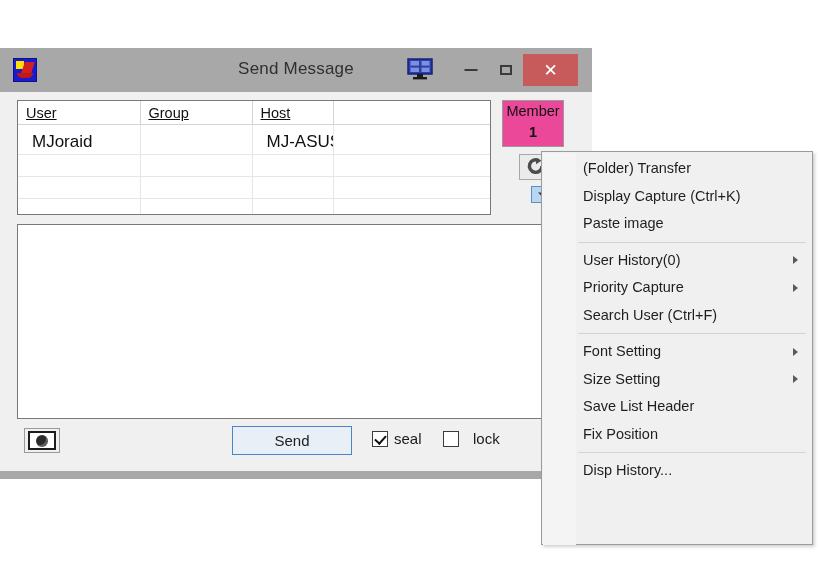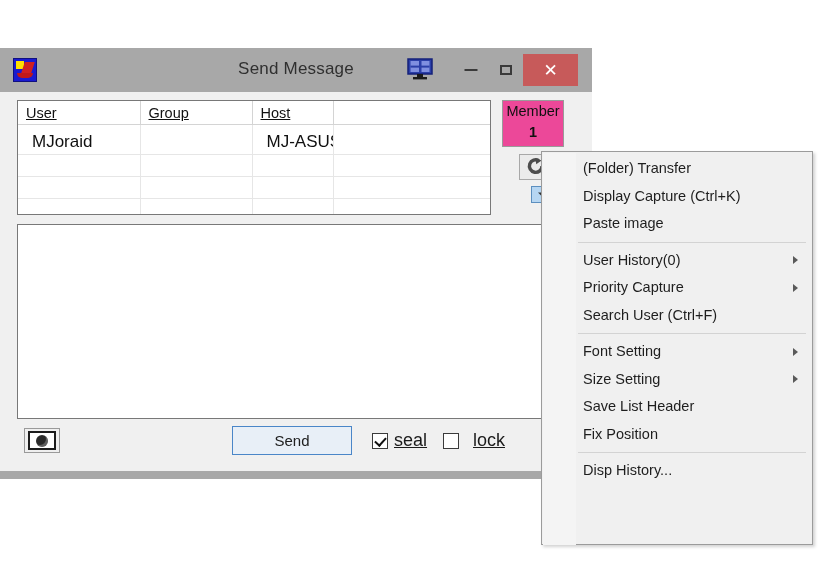--- a/index.html
+++ b/index.html
@@ -291,23 +291,22 @@
   .cb-box.checked::after {
     content: "";
     position: absolute;
     left: 4px; top: 1px;
     width: 5px; height: 9px;
     border: solid #101010;
     border-width: 0 2px 2px 0;
     transform: rotate(42deg);
   }
   .cb-label {
-    font-size: 18px;
+    font-size: 15px;
     color: #1a1a1a;
-    text-decoration: underline;
   }
 
   
   #window-footer {
     position: absolute;
     left: 0; top: 423px;
     width: 592px; height: 8px;
     background: #a8a8a8;
   }
   #window-left-edge {

